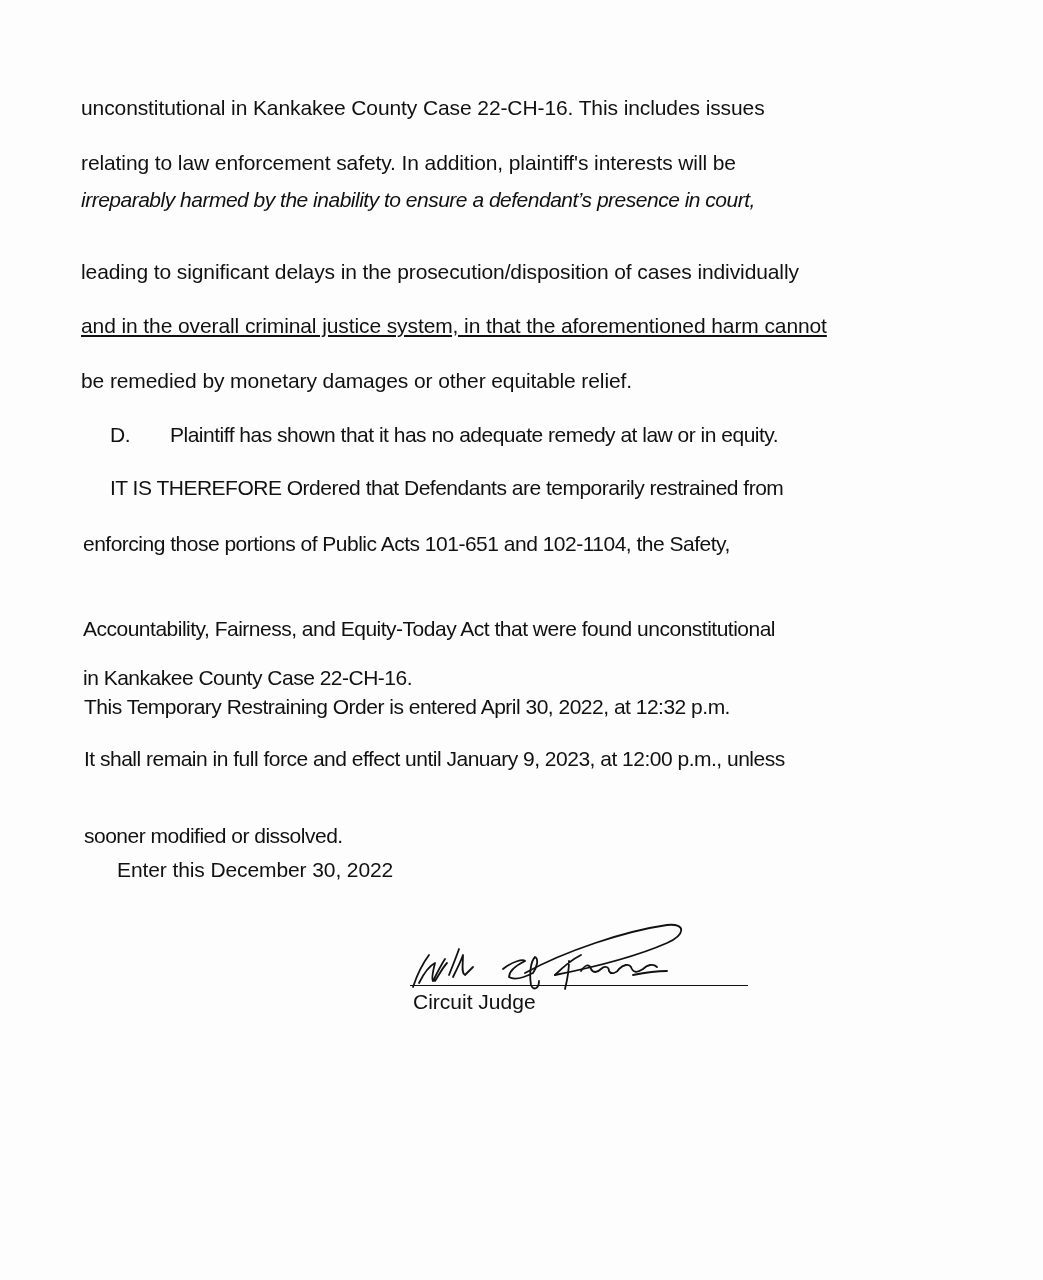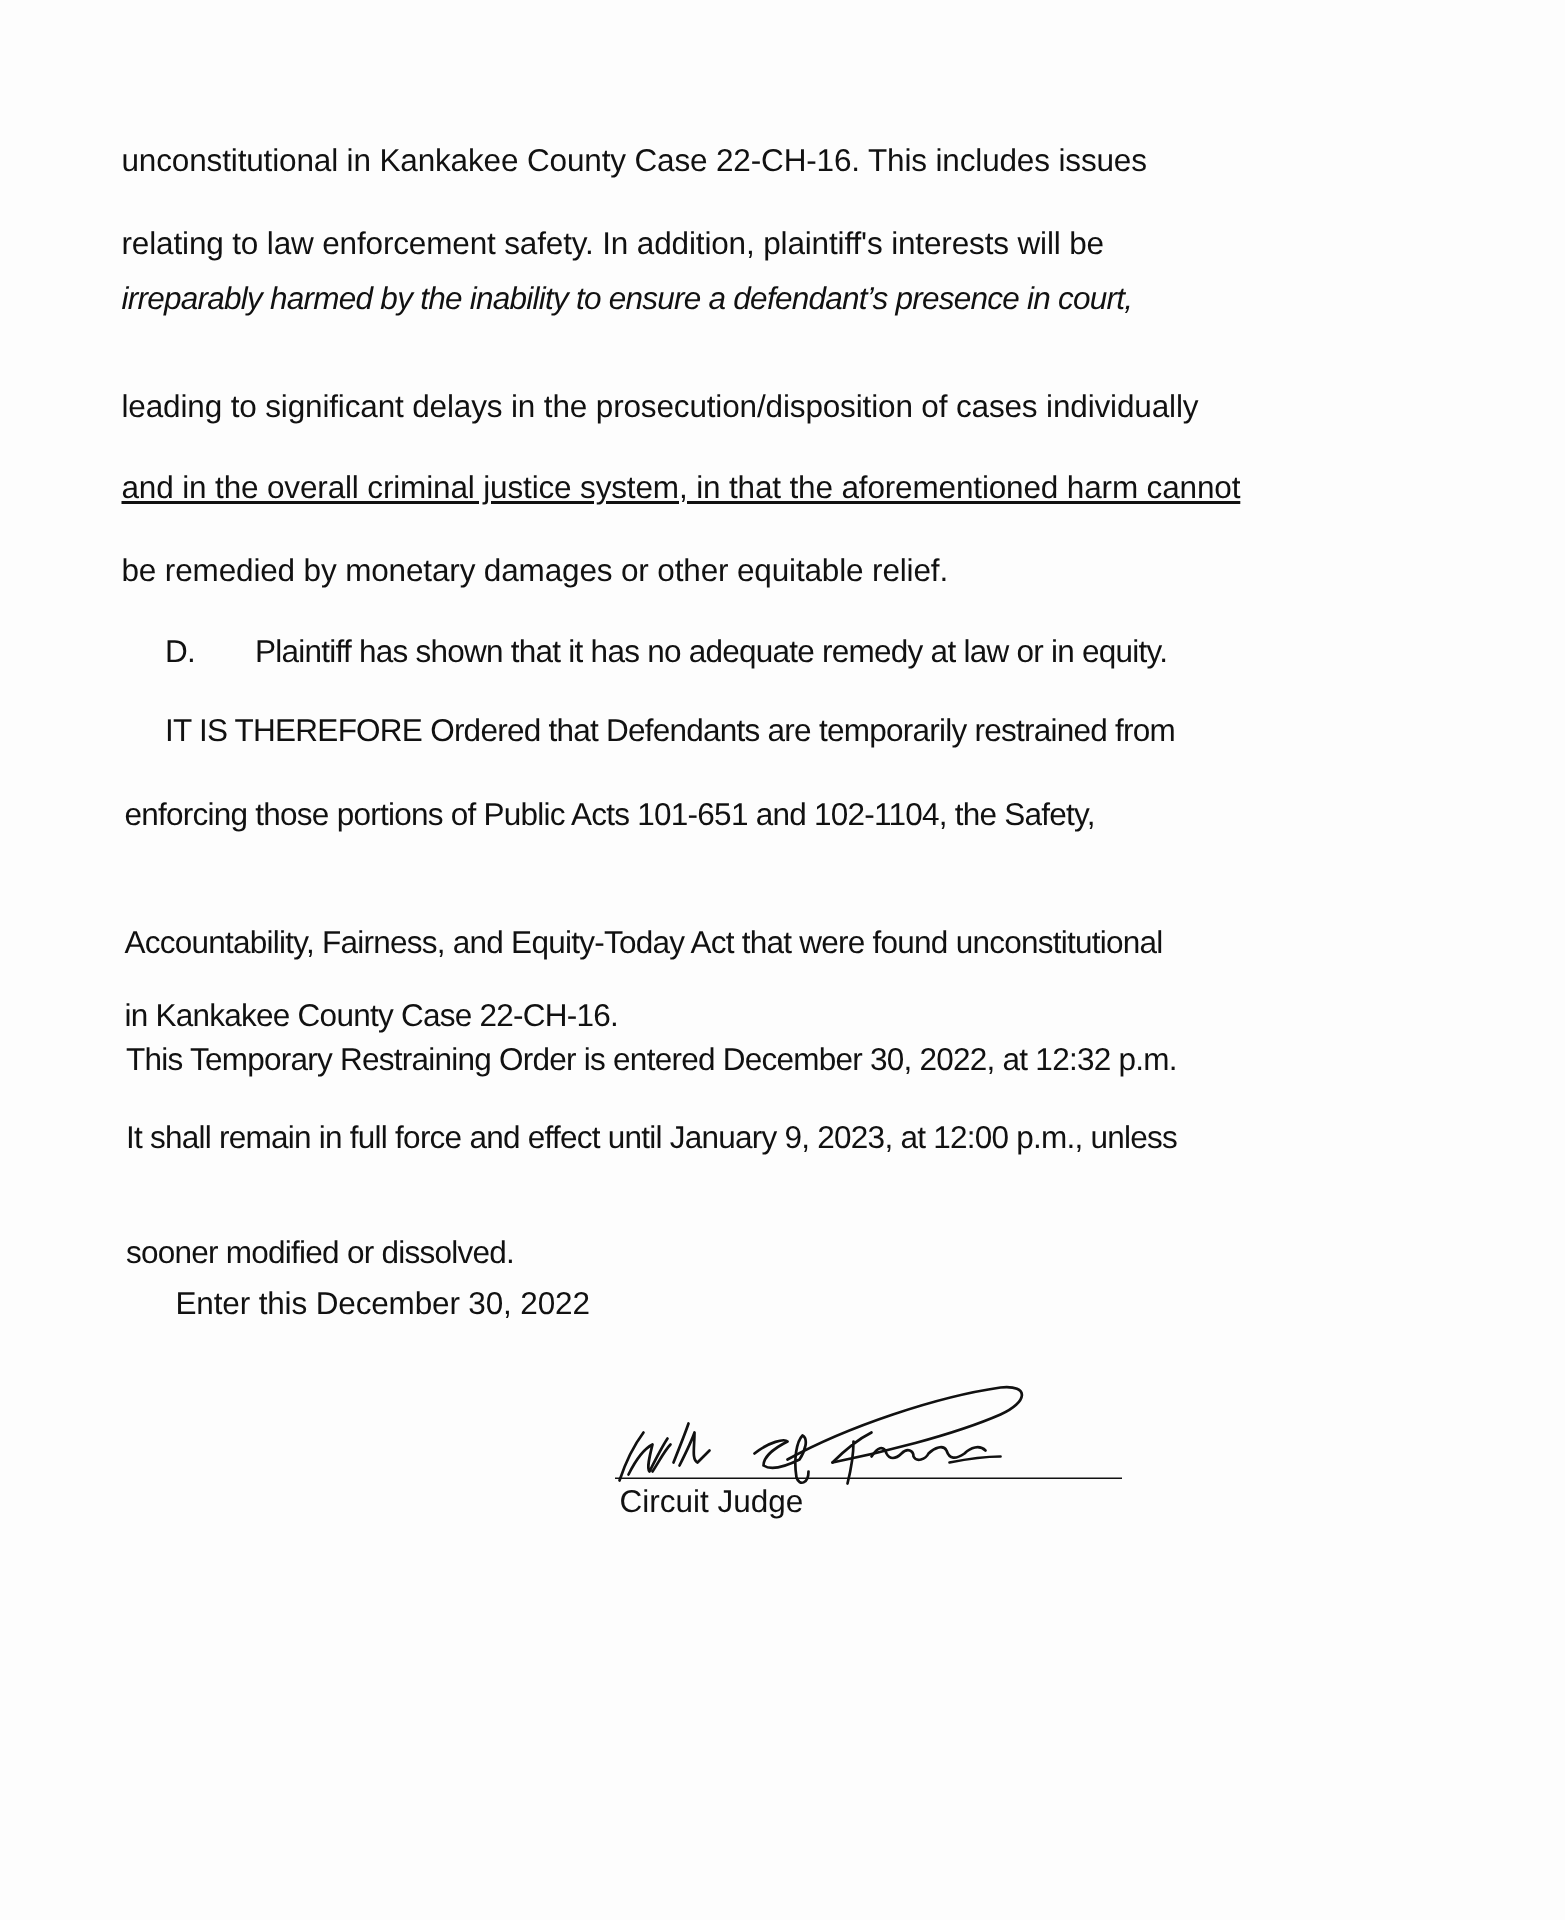--- a/index.html
+++ b/index.html
@@ -84,21 +84,21 @@
   </div>
 
   <div>
     <div class="line narrow" style="left:110px; top:476px;">IT IS THEREFORE Ordered that Defendants are temporarily restrained from</div>
     <div class="line narrow" style="left:83px; top:532px;">enforcing those portions of Public Acts 101-651 and 102-1104, the Safety,</div>
     <div class="line narrow" style="left:83px; top:585px;margin-top:32px;">Accountability, Fairness, and Equity-Today Act that were found unconstitutional</div>
     <div class="line narrow" style="left:83px; top:666px;">in Kankakee County Case 22-CH-16.</div>
   </div>
 
   <div>
-    <div class="line narrow" style="left:84px; top:695px;">This Temporary Restraining Order is entered December 30, 2022, at 12:32 p.m.</div>
+    <div class="line narrow" style="left:84px; top:695px;">This Temporary Restraining Order is entered April 30, 2022, at 12:32 p.m.</div>
     <div class="line narrow" style="left:84px; top:747px;">It shall remain in full force and effect until January 9, 2023, at 12:00 p.m., unless</div>
     <div class="line narrow" style="left:84px; top:824px;">sooner modified or dissolved.</div>
   </div>
 
   <div class="line" style="left:85px; top:858px;margin-left:32px;">Enter this December 30, 2022</div>
 
   <div class="sig-wrap">
     <svg class="sig-svg" width="345" height="80" viewBox="0 0 345 80">
       <g fill="none" stroke="#111" stroke-width="1.8" stroke-linecap="round" stroke-linejoin="round">
 

